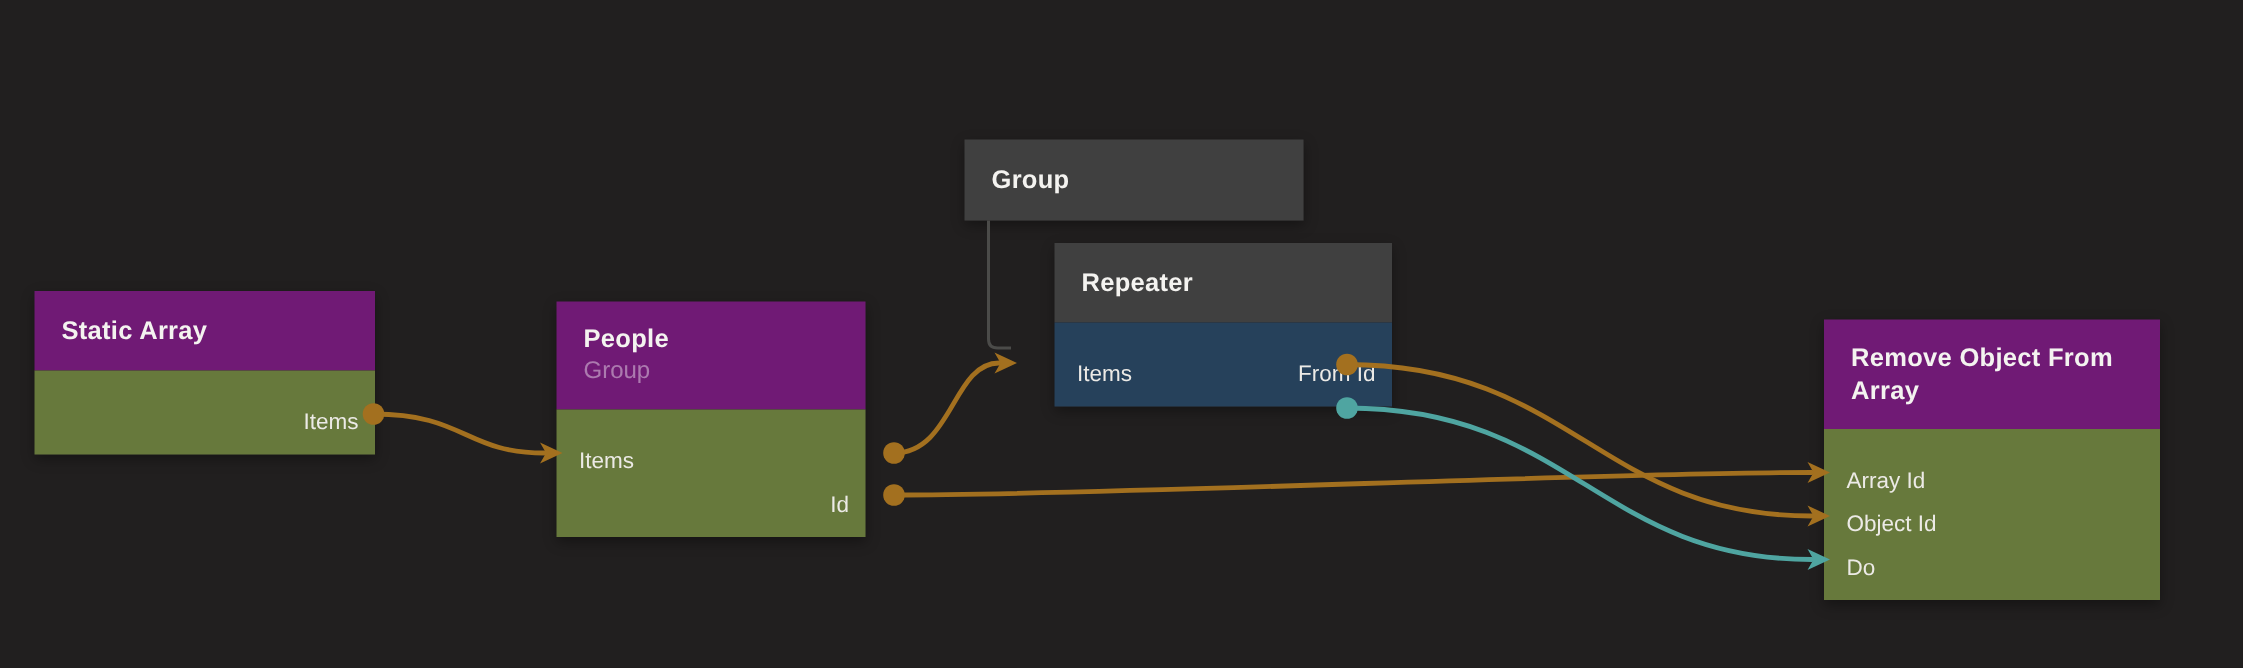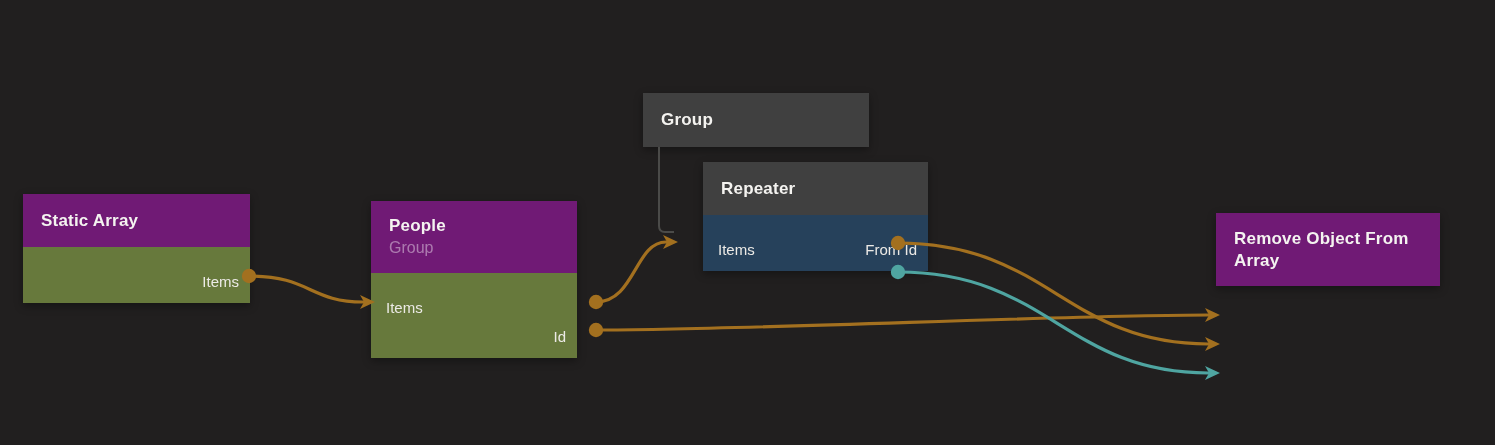--- a/index.html
+++ b/index.html
@@ -114,20 +114,31 @@
         <span>Items</span>
         <span>From Id</span>
       </div>
     </div>
   </div>
 
   <div class="node green" style="left:1216px; top:213px; width:224px;">
     <div class="header" style="height:73px;">
       <div class="title">Remove Object From Array</div>
     </div>
+    <div class="body">
+      <div class="port-row left">
+        <span>Array Id</span>
+      </div>
+      <div class="port-row left">
+        <span>Object Id</span>
+      </div>
+      <div class="port-row left">
+        <span>Do</span>
+      </div>
+    </div>
   </div>
 
   <svg id="wires" viewBox="0 0 1495 445" xmlns="http://www.w3.org/2000/svg">
       <path d="M 659 147 L 659 226 Q 659 232 665 232 L 674 232" stroke="#4b4b49" stroke-width="2" fill="none"></path>
       <path d="M 249 276 C 310 276, 310 302, 363 302" stroke="#a3701f" stroke-width="3.2" fill="none" stroke-linecap="round"></path>
       <circle cx="249" cy="276" r="7.2" fill="#a3701f"></circle>
       <path d="M 375 302 L 360 295 L 364 302 L 360 309 Z" fill="#a3701f"></path>
       <path d="M 596 302 C 635 302, 635 242, 666 242" stroke="#a3701f" stroke-width="3.2" fill="none" stroke-linecap="round"></path>
       <circle cx="596" cy="302" r="7.2" fill="#a3701f"></circle>
       <path d="M 678 242 L 663 235 L 667 242 L 663 249 Z" fill="#a3701f"></path>

